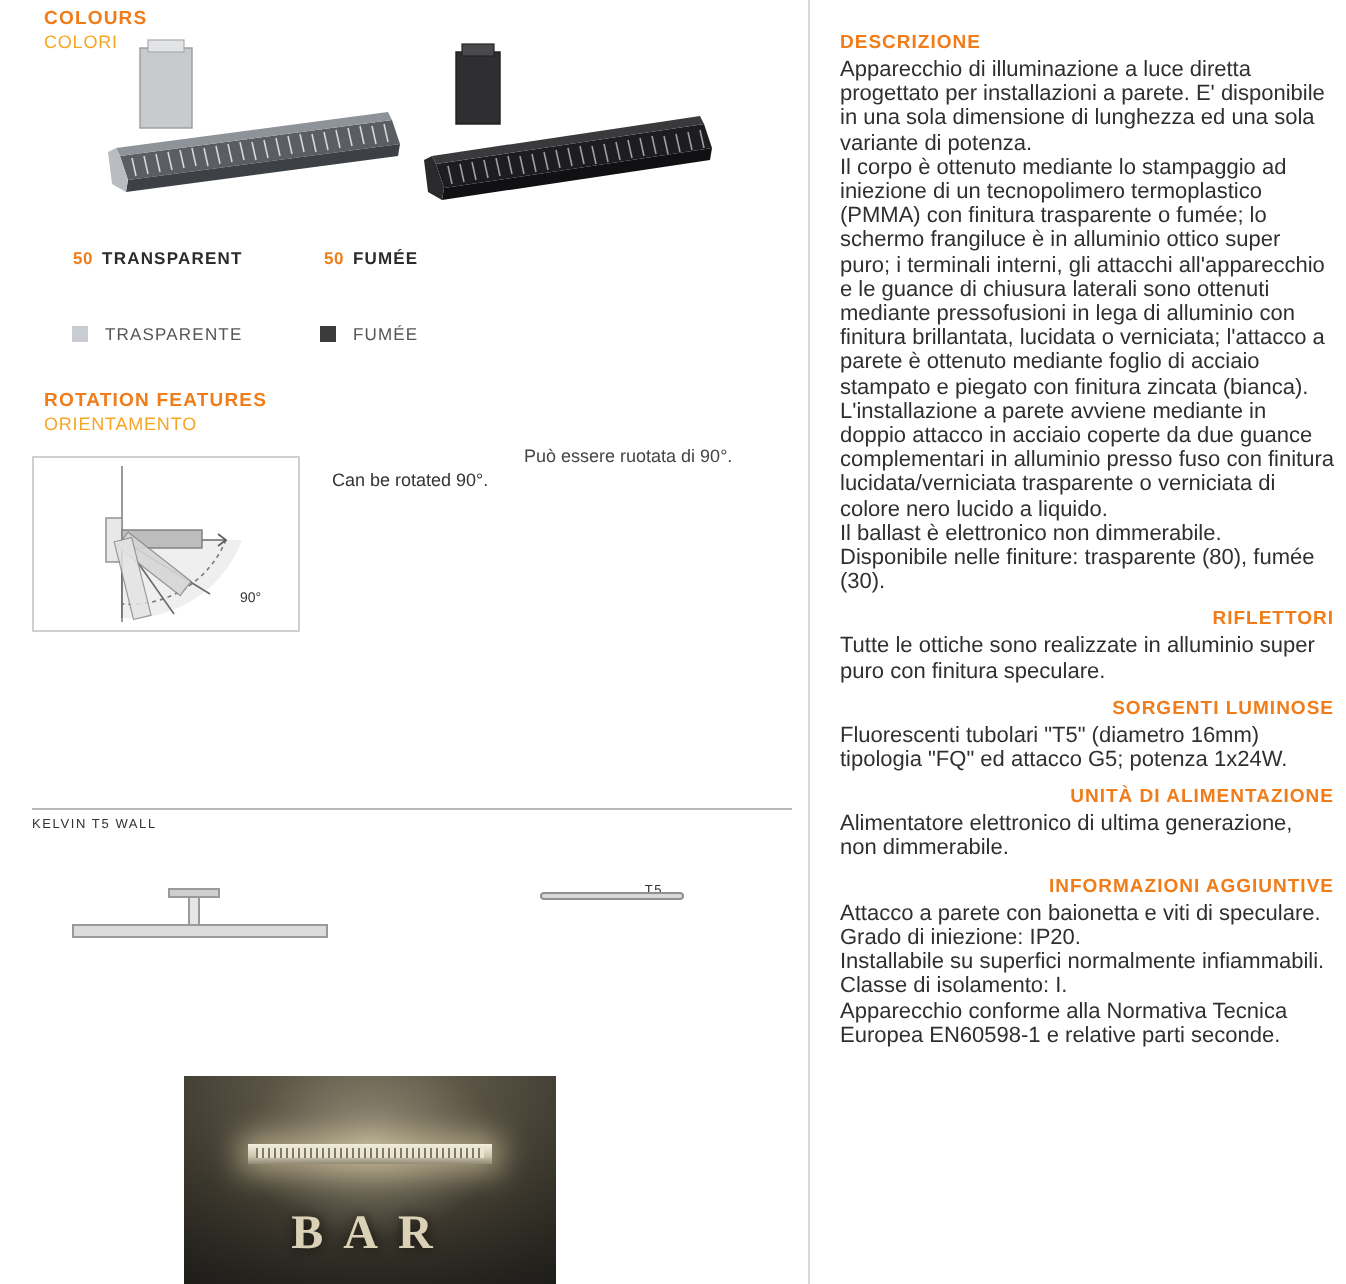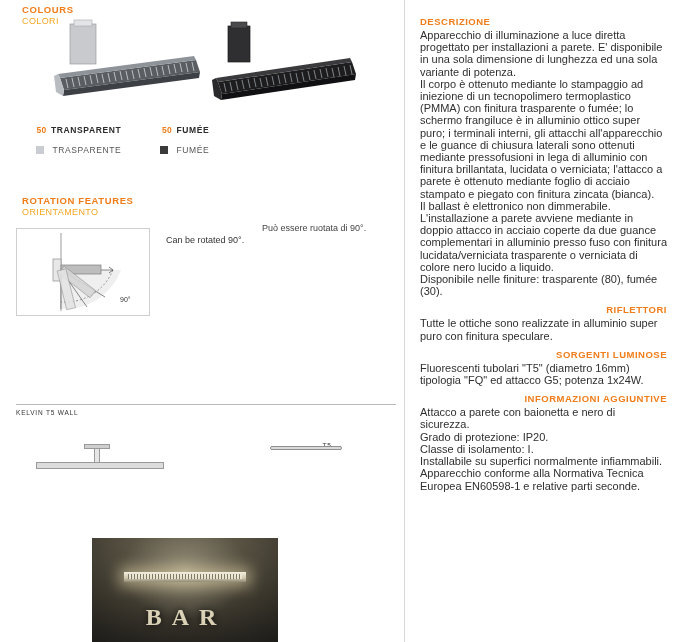--- a/index.html
+++ b/index.html
@@ -84,21 +84,21 @@
     display: inline-block;
     width: 8px; height: 8px;
     margin-right: 4px;
     vertical-align: -1px;
   }
   .sw-transparent { background: #c9ccd1; }
   .sw-fume { background: #3b3b3b; }
 
   .legend-1 { left: 36px; top: 119px; }
   .legend-2 { left: 160px; top: 119px; }
-  .legend-line2 { margin-top: 2px; }
+  .legend-line2 { margin-top: 20px; }
 
   
   .rot-head { position: absolute; left: 22px; top: 195px; }
 
   .rot-box {
     position: absolute;
     left: 16px; top: 228px;
     width: 134px; height: 88px;
     border: 1px solid #cfcfcf;
     background: #fff;
@@ -414,41 +414,45 @@
   </div>
 
   <div class="divider"></div>
 
   <div class="right-col">
 
     <div>
       <div class="r-head">DESCRIZIONE</div>
       <p class="r-par">Apparecchio di illuminazione a luce diretta progettato per installazioni a parete. E' disponibile in una sola dimensione di lunghezza ed una sola variante di  potenza.</p>
       <p class="r-par">Il corpo è ottenuto mediante lo stampaggio ad iniezione di un tecnopolimero termoplastico (PMMA) con finitura trasparente o fumée; lo schermo frangiluce è in alluminio ottico super puro; i terminali interni, gli attacchi all'apparecchio e le guance di chiusura laterali sono ottenuti mediante pressofusioni in lega di alluminio con finitura brillantata, lucidata o verniciata; l'attacco a parete è ottenuto mediante foglio di acciaio stampato e piegato con finitura zincata (bianca).</p>
+      <p class="r-par">L'installazione a parete  avviene mediante in doppio attacco in acciaio coperte da due guance complementari in alluminio presso fuso con finitura lucidata/verniciata trasparente o verniciata di colore nero lucido a liquido.</p>
       <p class="r-par">Il ballast è elettronico non dimmerabile.</p>
-      <p class="r-par">L'installazione a parete  avviene mediante in doppio attacco in acciaio coperte da due guance complementari in alluminio presso fuso con finitura lucidata/verniciata trasparente o verniciata di colore nero lucido a liquido.</p>
       <p class="r-par">Disponibile nelle finiture: trasparente (80), fumée (30).</p>
     </div>
 
     <div>
       <div class="r-head spaced">RIFLETTORI</div>
       <p class="r-par">Tutte le ottiche sono realizzate in alluminio super puro con finitura speculare.</p>
     </div>
 
     <div>
       <div class="r-head spaced">SORGENTI LUMINOSE</div>
       <p class="r-par">Fluorescenti tubolari "T5" (diametro 16mm) tipologia "FQ" ed attacco G5; potenza 1x24W.</p>
     </div>
 
+    <div>
+      <div class="r-head spaced">UNITÀ DI ALIMENTAZIONE</div>
+      <p class="r-par">Alimentatore elettronico di ultima generazione, non dimmerabile.</p>
+    </div>
 
     <div>
       <div class="r-head spaced">INFORMAZIONI AGGIUNTIVE</div>
-      <p class="r-par">Attacco a parete con baionetta e nero di sicurezza.</p>
-      <p class="r-par">Grado di protezione: IP20.</p>
+      <p class="r-par">Attacco a parete con baionetta e viti di speculare.</p>
+      <p class="r-par">Grado di iniezione: IP20.</p>
+      <p class="r-par">Installabile su superfici normalmente infiammabili.</p>
       <p class="r-par">Classe di isolamento: I.</p>
-      <p class="r-par">Installabile su superfici normalmente infiammabili.</p>
     </div>
 
     <div>
       <p class="r-par">Apparecchio conforme alla Normativa Tecnica Europea EN60598-1 e relative parti seconde.</p>
     </div>
   </div>
 </div>
 
 </body></html>

